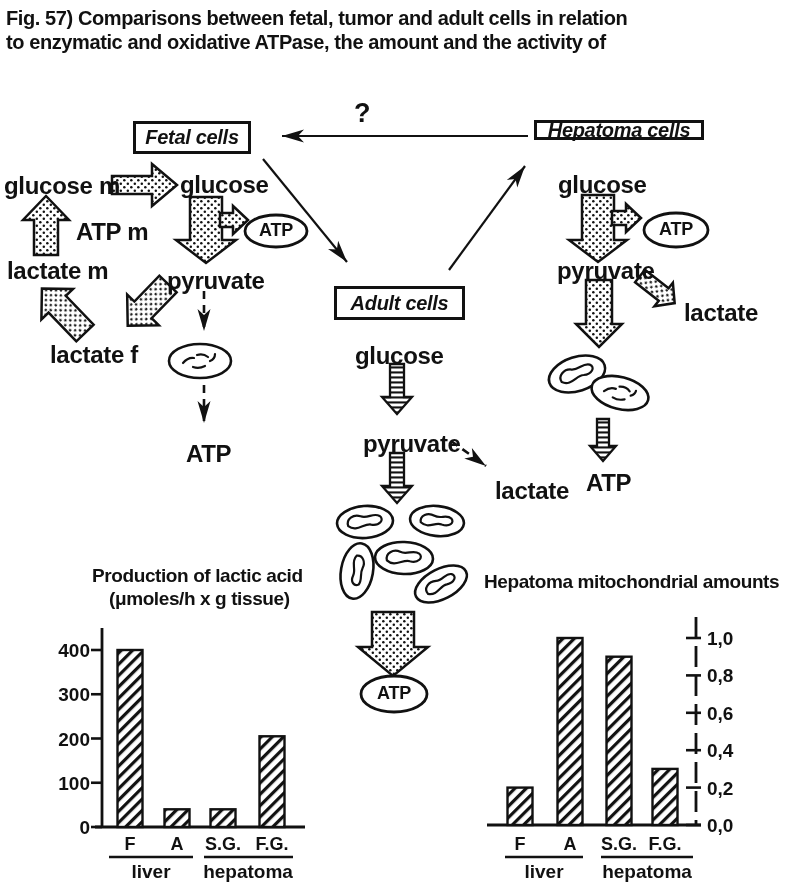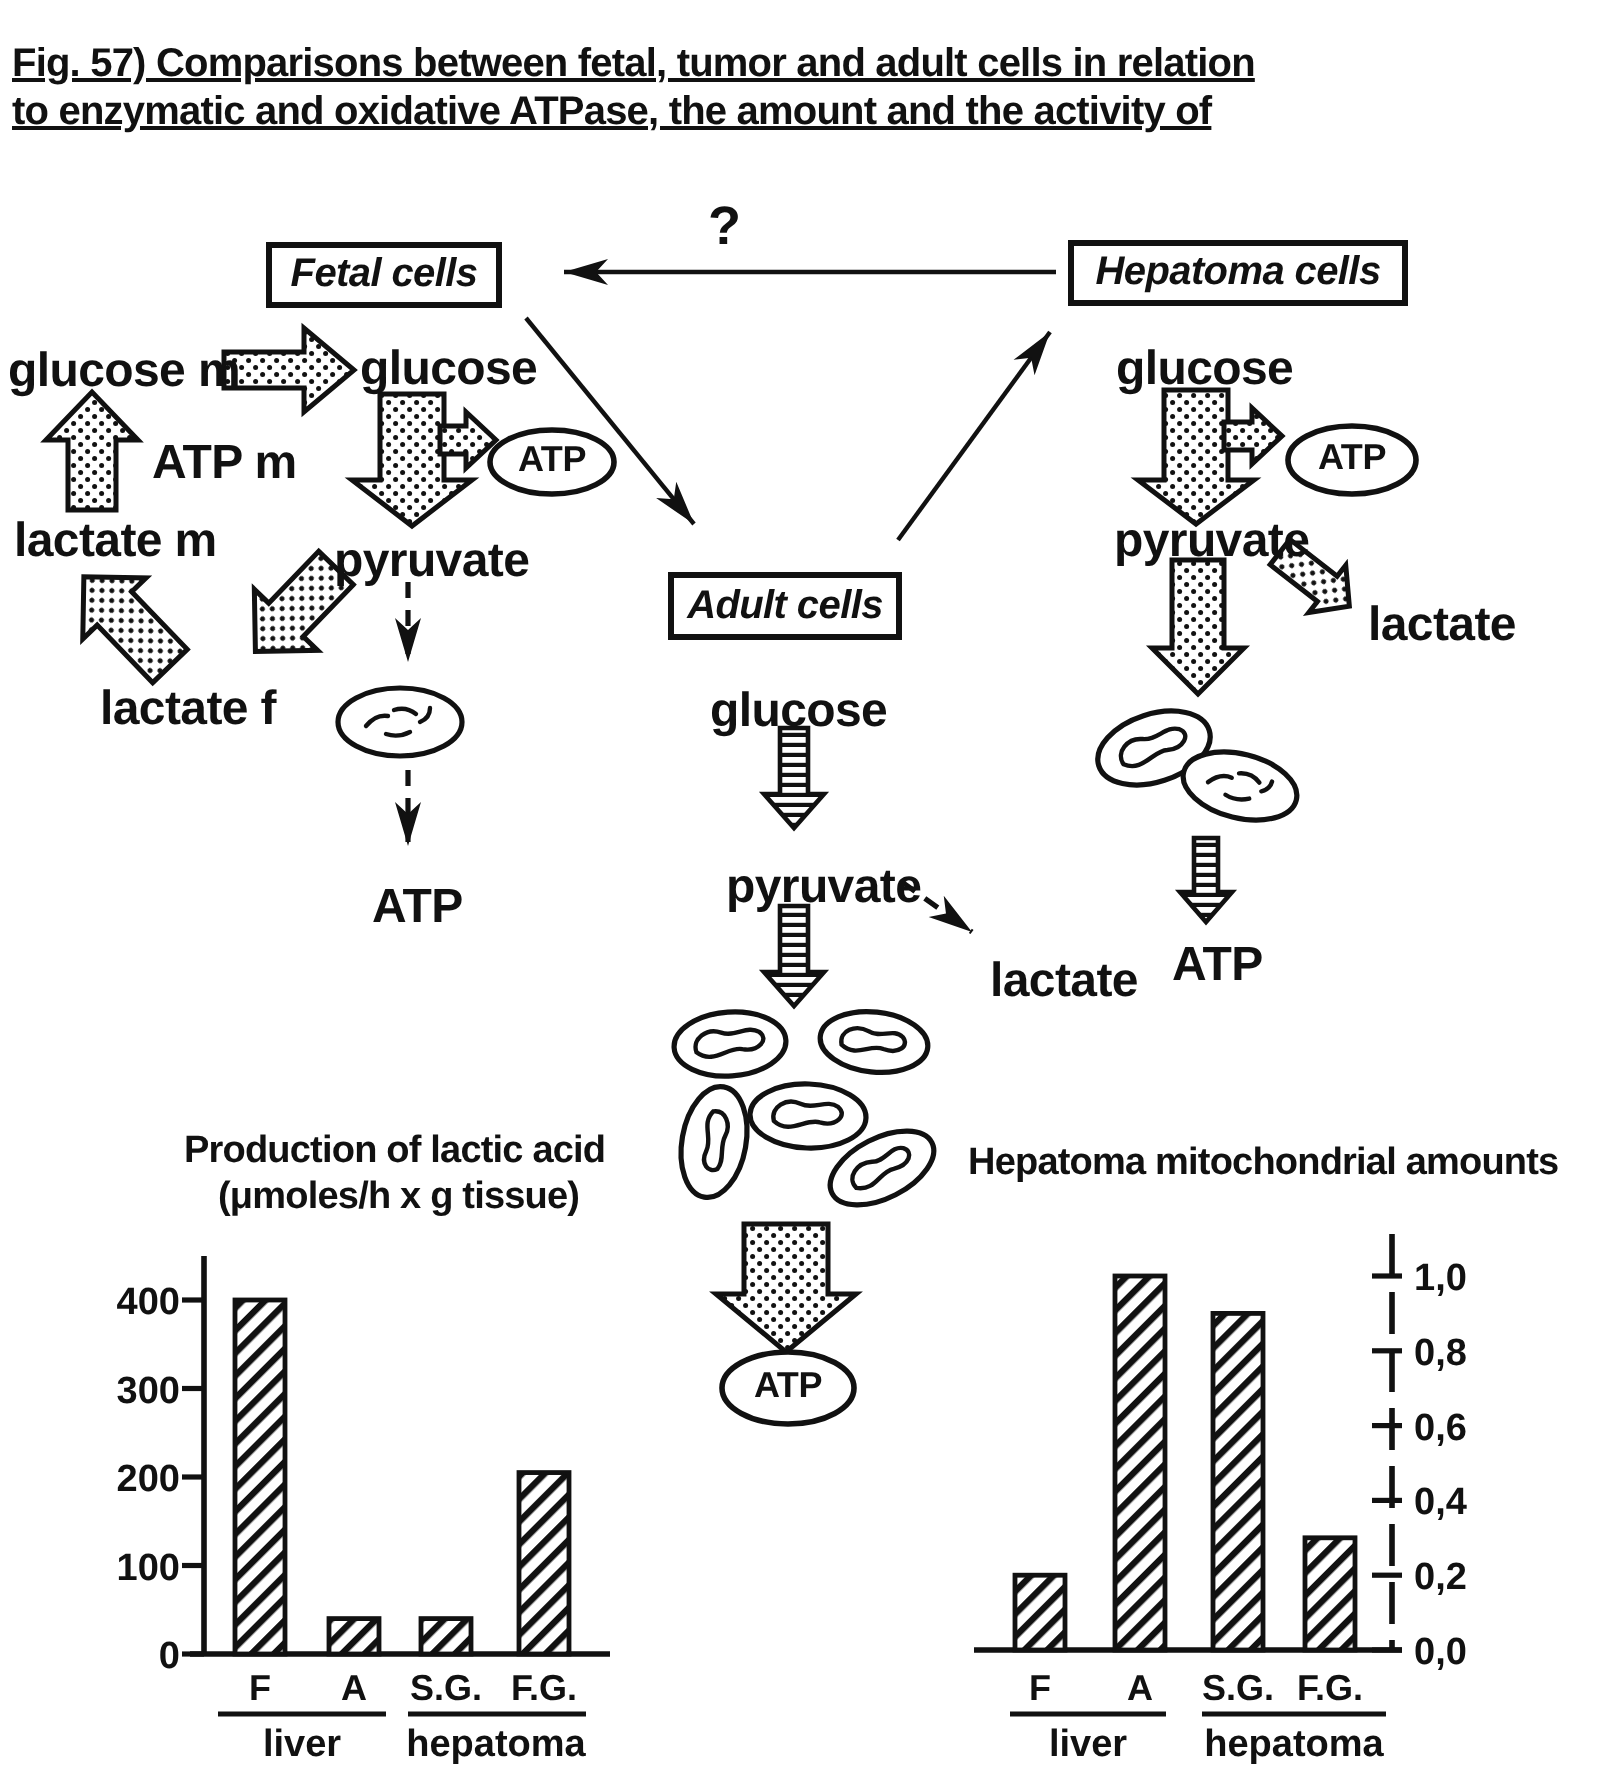--- a/index.html
+++ b/index.html
@@ -1,19 +1,19 @@
 <!DOCTYPE html>
 <html><head>
 <meta charset="utf-8">
 <style>
   html,body{margin:0;padding:0;width:800px;height:893px;background:#fff;overflow:hidden;}
   .figure{position:relative;width:800px;height:893px;font-family:"Liberation Sans",sans-serif;color:#111;}
   svg{position:absolute;left:0;top:0;}
   svg text{font-family:"Liberation Sans",sans-serif;font-weight:bold;fill:#111;}
-  .caption{position:absolute;left:6px;top:20px;width:788px;text-decoration:underline;}
+  .caption{position:absolute;left:6px;top:6px;width:788px;}
   .caption div{font-weight:bold;font-size:20px;line-height:24px;letter-spacing:-0.4px;white-space:nowrap;}
   .lbl{position:absolute;font-weight:bold;font-size:24px;letter-spacing:-0.3px;white-space:nowrap;}
   .cellbox{position:absolute;border:3px solid #111;background:#fff;display:flex;align-items:center;justify-content:center;font-weight:bold;font-size:20px;letter-spacing:-0.3px;box-sizing:border-box;font-style:italic;}
   .atp-lbl{position:absolute;transform:translate(-50%,-54%);font-weight:bold;font-size:18px;letter-spacing:-0.2px;}
   .qmark{position:absolute;font-weight:bold;font-size:27px;}
   .chart-title{position:absolute;font-weight:bold;font-size:19px;letter-spacing:-0.4px;white-space:nowrap;}
 </style>
 </head>
 <body>
 
@@ -183,24 +183,24 @@
   </svg>
 
   <div class="caption">
     <div>Fig. 57)   Comparisons between fetal, tumor and adult cells in relation</div>
     <div>to enzymatic and oxidative ATPase, the amount and the activity of</div>
   </div>
 
   <div class="cellbox" style="left:133px;top:121px;width:118px;height:33px;">
       <span>Fetal cells</span>
     </div>
-  <div class="cellbox" style="left:534px;top:120px;width:170px;height:33px;text-align:center;">
+  <div class="cellbox" style="left:534px;top:120px;width:170px;height:20px;text-align:center;">
       <span>Hepatoma cells</span>
     </div>
-  <div class="cellbox" style="left:334px;top:286px;width:117px;height:34px;">
+  <div class="cellbox" style="left:334px;top:286px;width:131px;height:34px;">
       <span>Adult cells</span>
     </div>
 
   <div class="qmark" style="left:354px;top:98px;">?</div>
 
   <div class="lbl" style="left:4px;top:172px;">glucose m</div>
   <div class="lbl" style="left:180px;top:171px;">glucose</div>
   <div class="lbl" style="left:76px;top:218px;">ATP m</div>
   <div class="lbl" style="left:7px;top:257px;">lactate m</div>
   <div class="lbl" style="left:167px;top:267px;">pyruvate</div>

